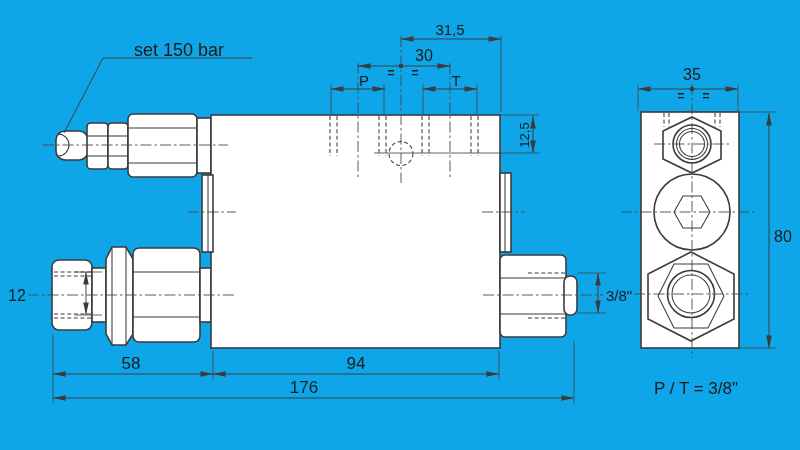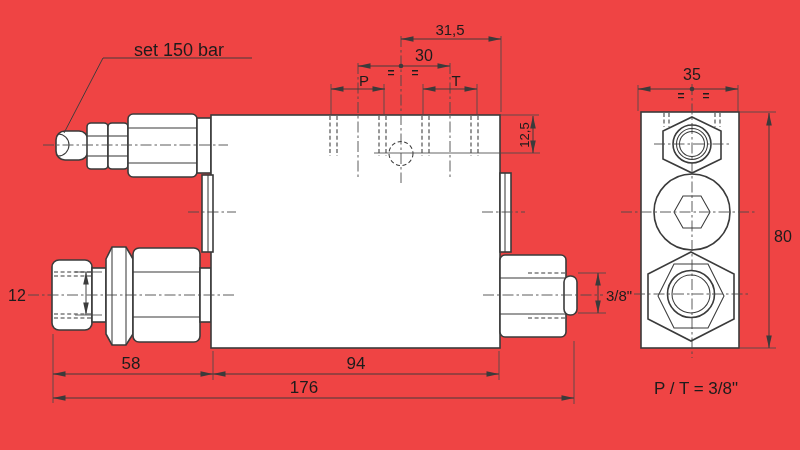--- a/index.html
+++ b/index.html
@@ -1,16 +1,16 @@
 <!DOCTYPE html>
 <html><head>
 <meta charset="utf-8">
 <style>
   html,body{margin:0;padding:0;background:#ffffff;}
-  .sheet{position:relative;width:800px;height:450px;background:#ef4444;overflow:hidden;
+  .sheet{position:relative;width:800px;height:450px;background:#0ea5e9;overflow:hidden;
          font-family:"Liberation Sans",sans-serif;text-align:right;}
   svg{position:absolute;left:0;top:0;}
   svg text{font-family:"Liberation Sans",sans-serif;fill:#1c1c1c;}
   .ol   {stroke:#3b3b3b;stroke-width:1.6;fill:#ffffff;}
   .olf  {stroke:#3b3b3b;stroke-width:1.6;fill:none;}
   .med  {stroke:#3b3b3b;stroke-width:1.05;fill:none;}
   .thin {stroke:#4a4a4a;stroke-width:0.85;fill:none;}
   .dim  {stroke:#3b3b3b;stroke-width:0.95;fill:none;}
   .cl   {stroke:#4a4a4a;stroke-width:0.9;fill:none;stroke-dasharray:11 3 2.5 3;}
   .hid  {stroke:#3b3b3b;stroke-width:1.05;fill:none;stroke-dasharray:4 2.6;}

